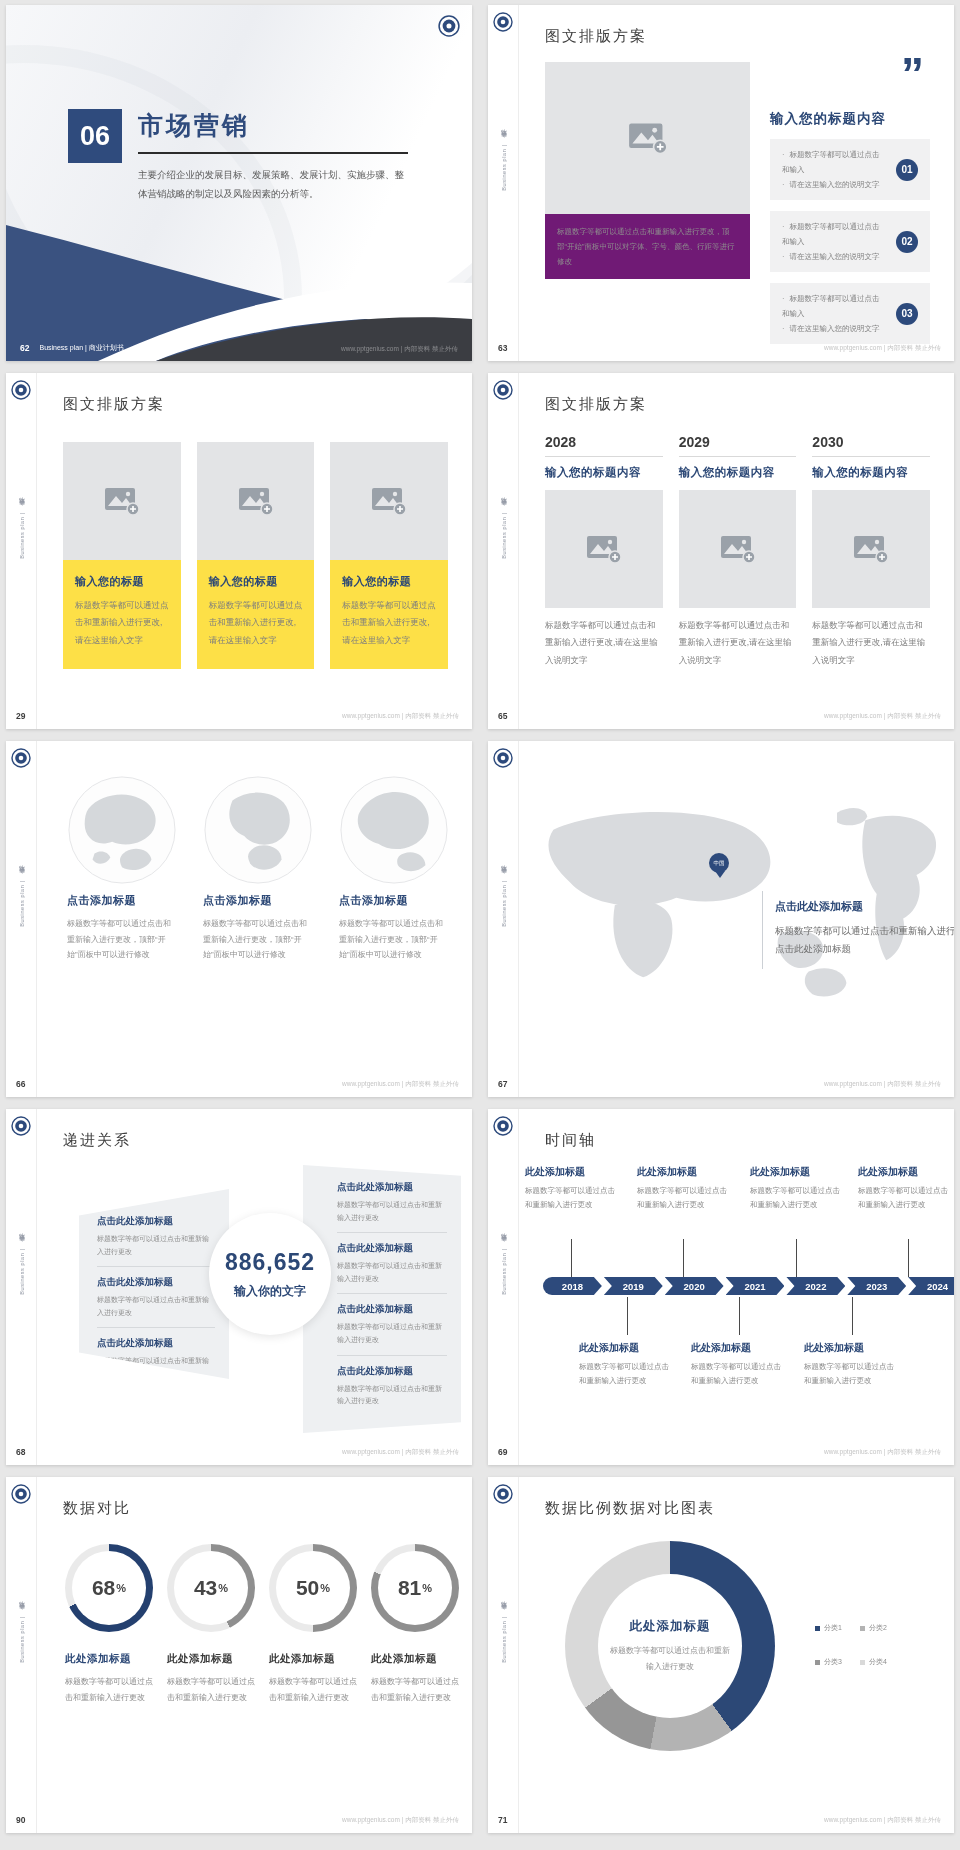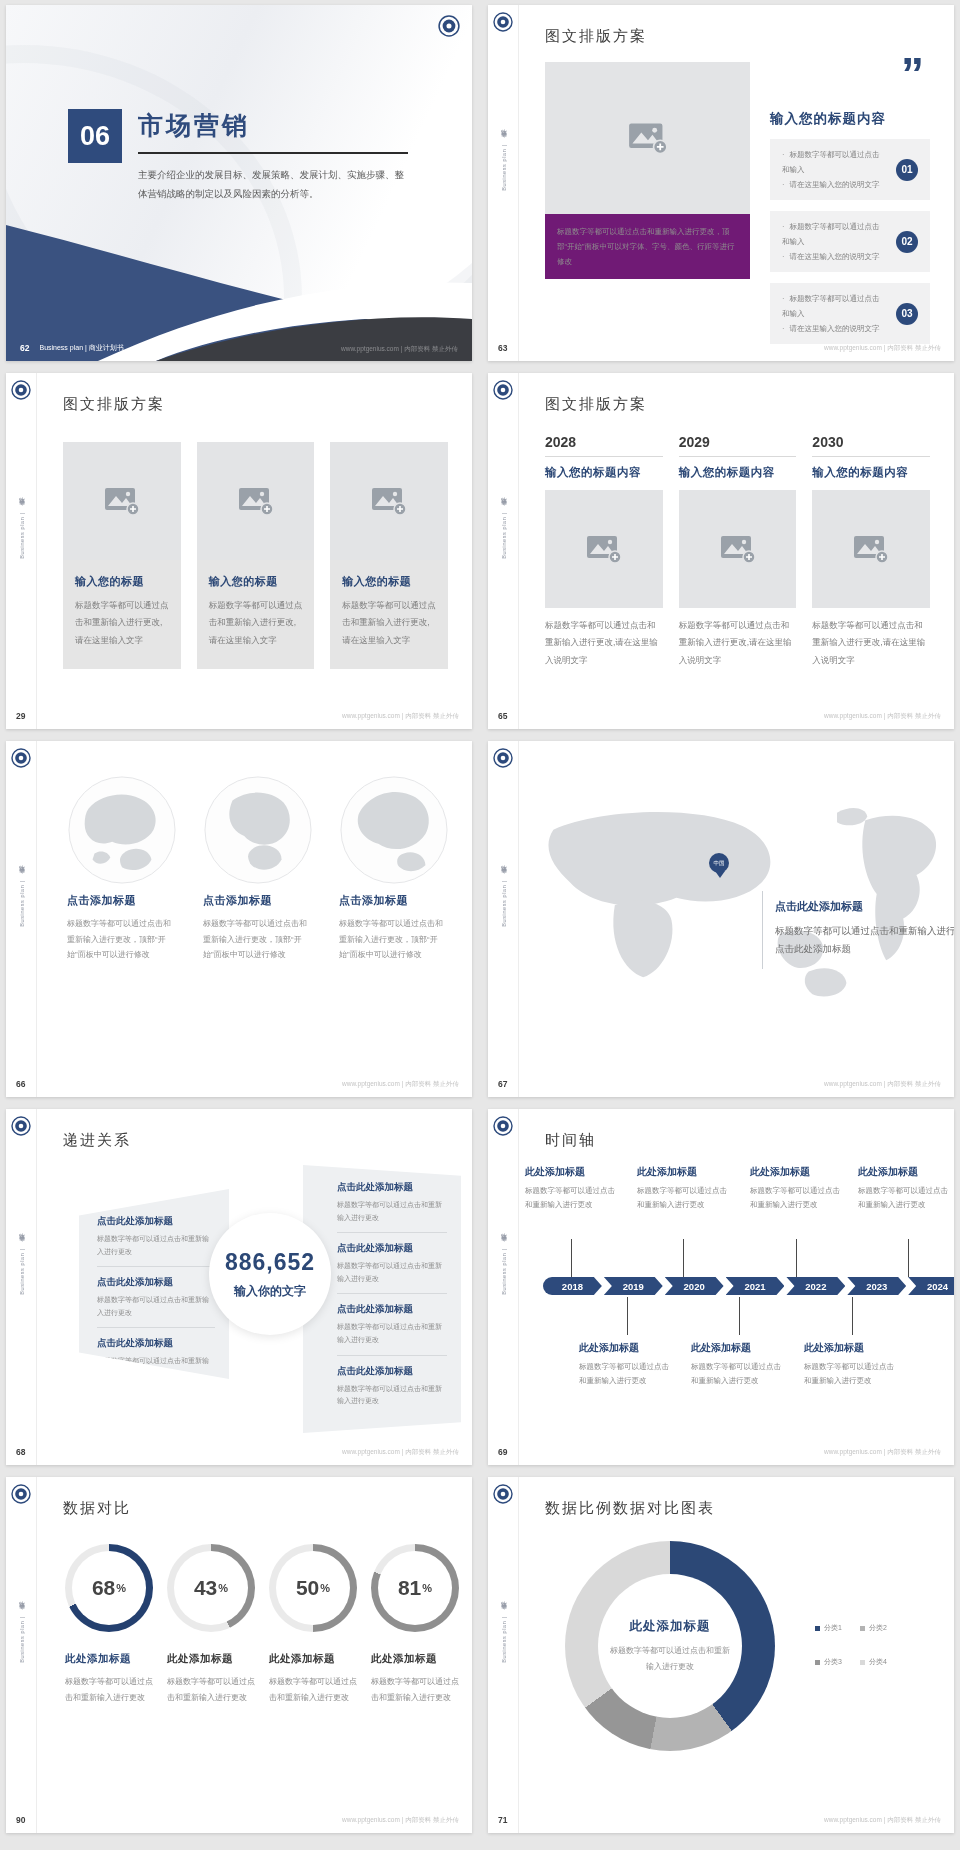--- a/index.html
+++ b/index.html
@@ -25,21 +25,21 @@
   .quote{text-align:right;font-size:46px;line-height:.55;font-weight:bold;color:#2c4876;padding-right:6px;height:26px;}
   .s63-h{font-size:13.5px;font-weight:bold;color:#2c4876;margin-top:22px;letter-spacing:1px;}
   .s63-item{background:#f1f1f2;margin-top:11px;padding:8px 44px 8px 12px;position:relative;}
   .blt{font-size:7.5px;color:#838383;line-height:2;}
   .blt::before{content:"·";margin-right:5px;color:#9a9a9a;}
   .numcirc{position:absolute;right:12px;top:50%;transform:translateY(-50%);width:22px;height:22px;border-radius:50%;background:#2d4a7c;color:#fff;font-size:10px;font-weight:bold;display:flex;align-items:center;justify-content:center;}
   
   .s64-row{display:flex;gap:16px;margin-top:28px;}
   .card{flex:1;}
   .card .ph{height:118px;}
-  .card-body{background:#e5e5e5;padding:14px 12px 20px;}
+  .card-body{background:#fde047;padding:14px 12px 20px;}
   .card-t{font-size:11px;font-weight:bold;color:#2c4876;margin-bottom:8px;letter-spacing:.5px;}
   .pbody{font-size:8.5px;color:#7e7e7e;line-height:2.05;}
   
   .s65-row{display:flex;gap:16px;margin-top:20px;}
   .s65-col{flex:1;}
   .year{font-size:14px;font-weight:bold;color:#3c3c3c;padding-bottom:6px;border-bottom:1px solid #d9d9d9;margin-bottom:8px;}
   .s65-t{font-size:11.5px;font-weight:bold;color:#2c4876;letter-spacing:.5px;}
   .s65-col .ph{height:118px;margin-top:10px;}
   .s65-col .pbody{margin-top:9px;}
   

